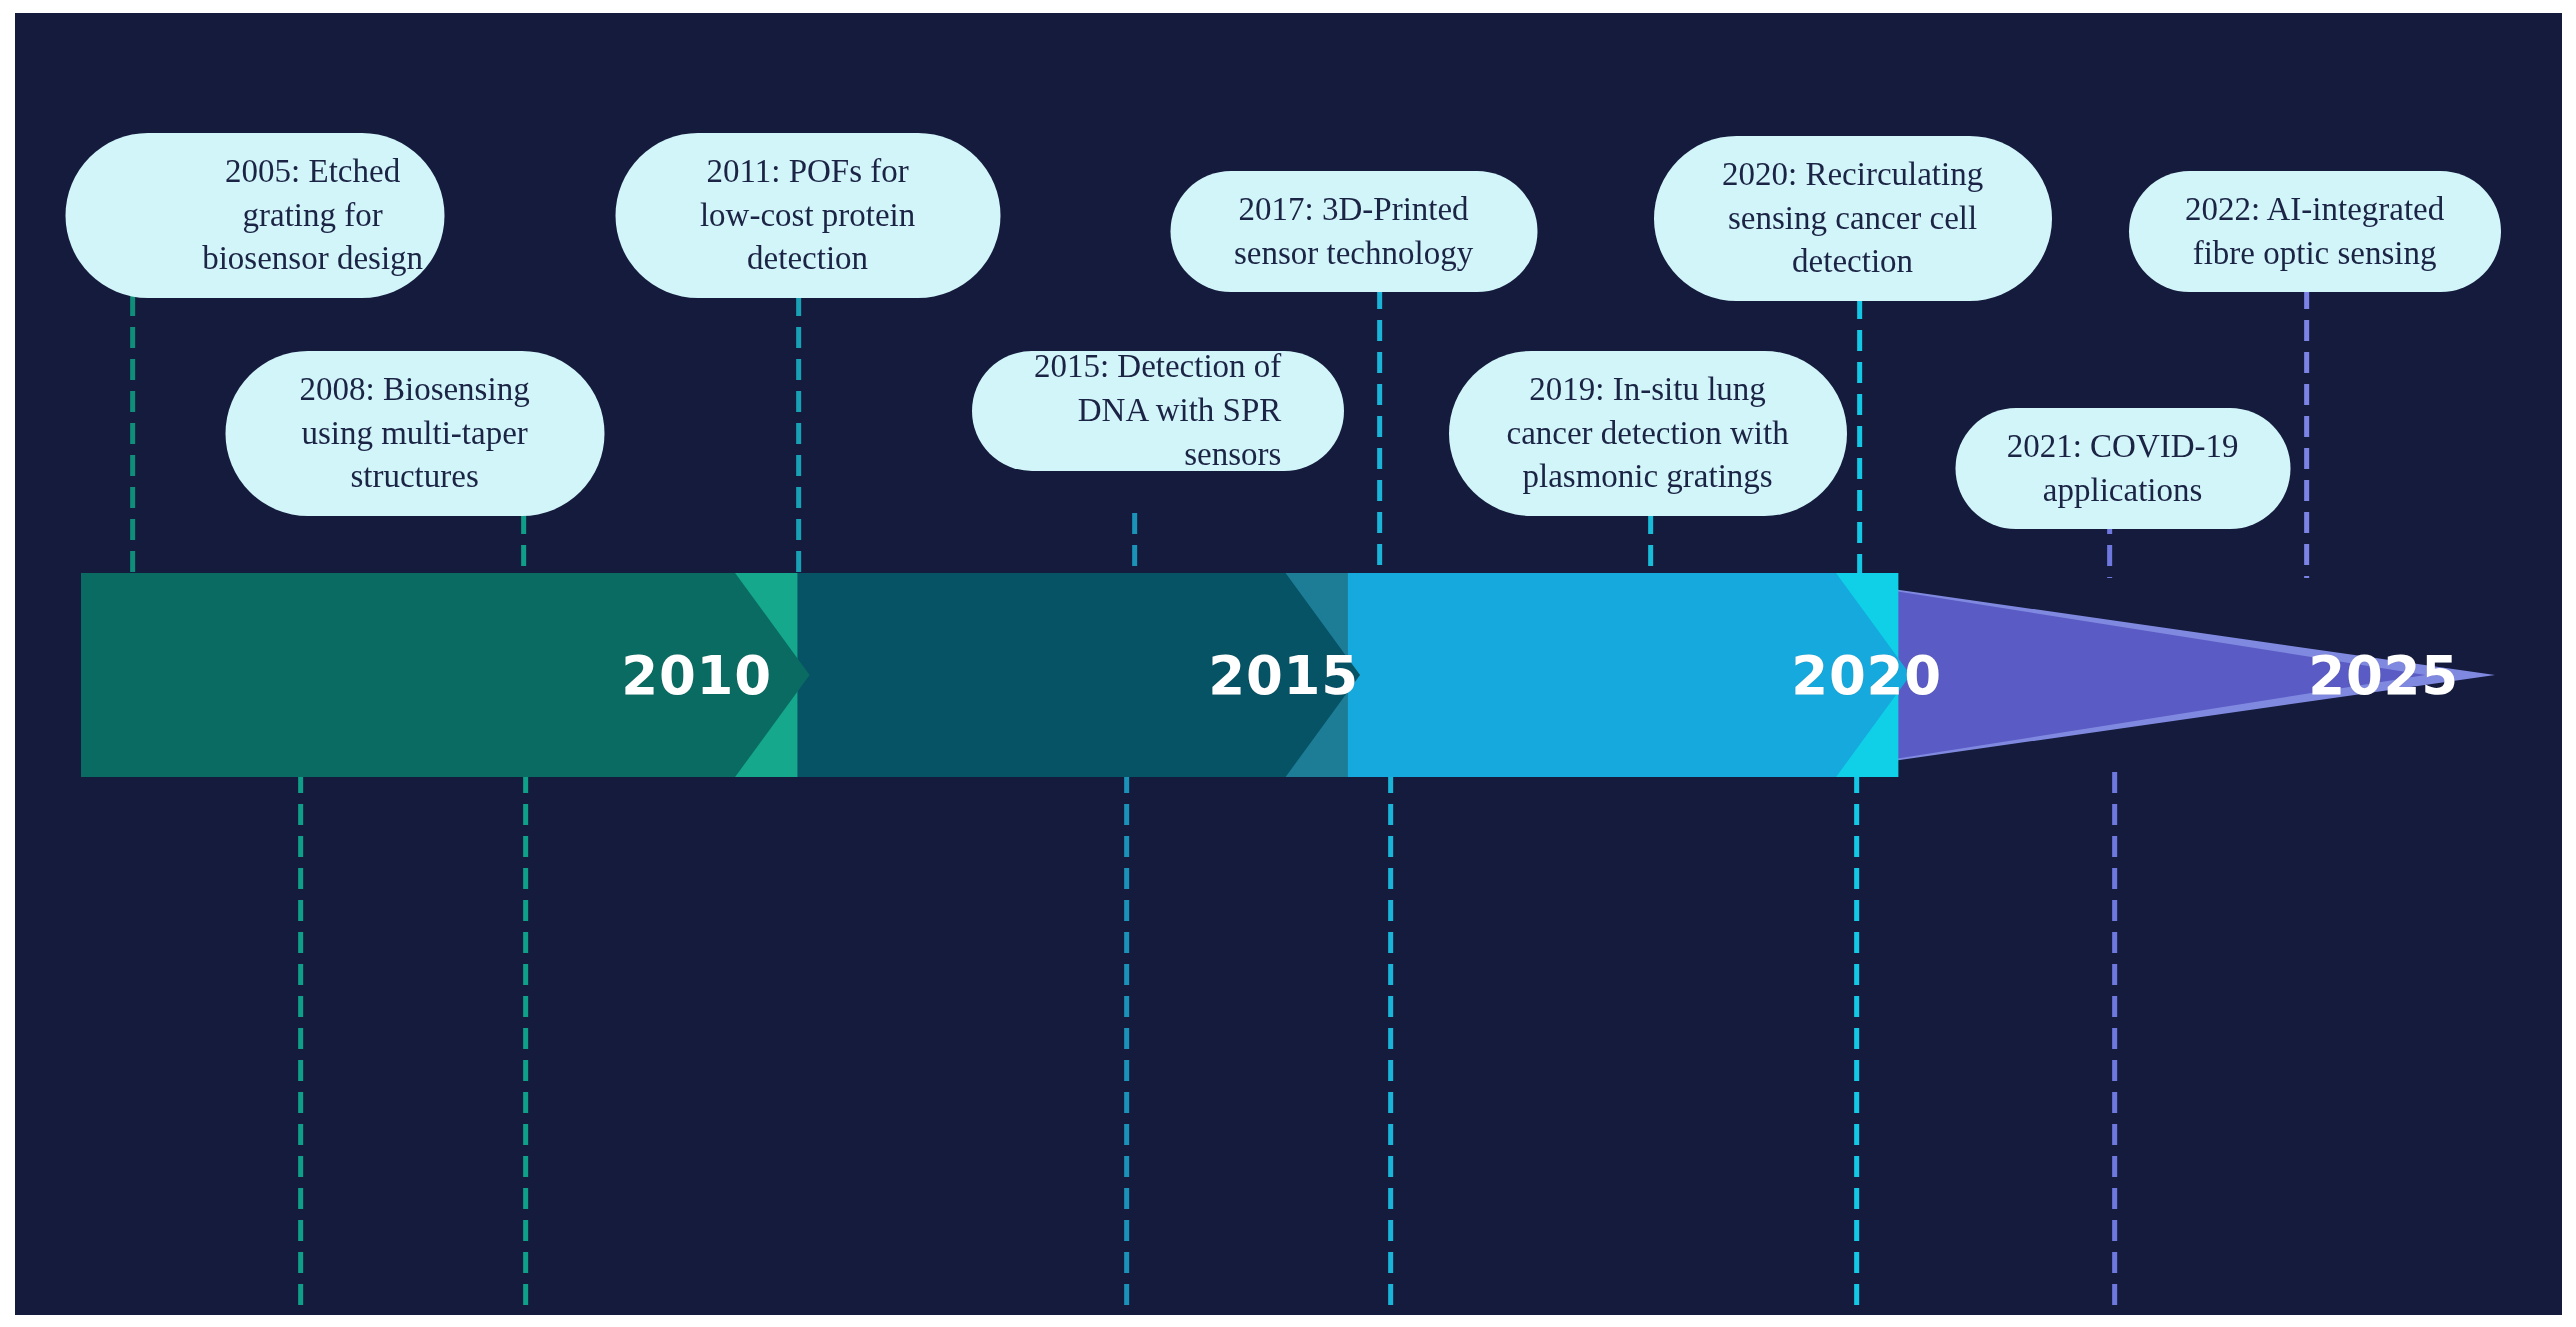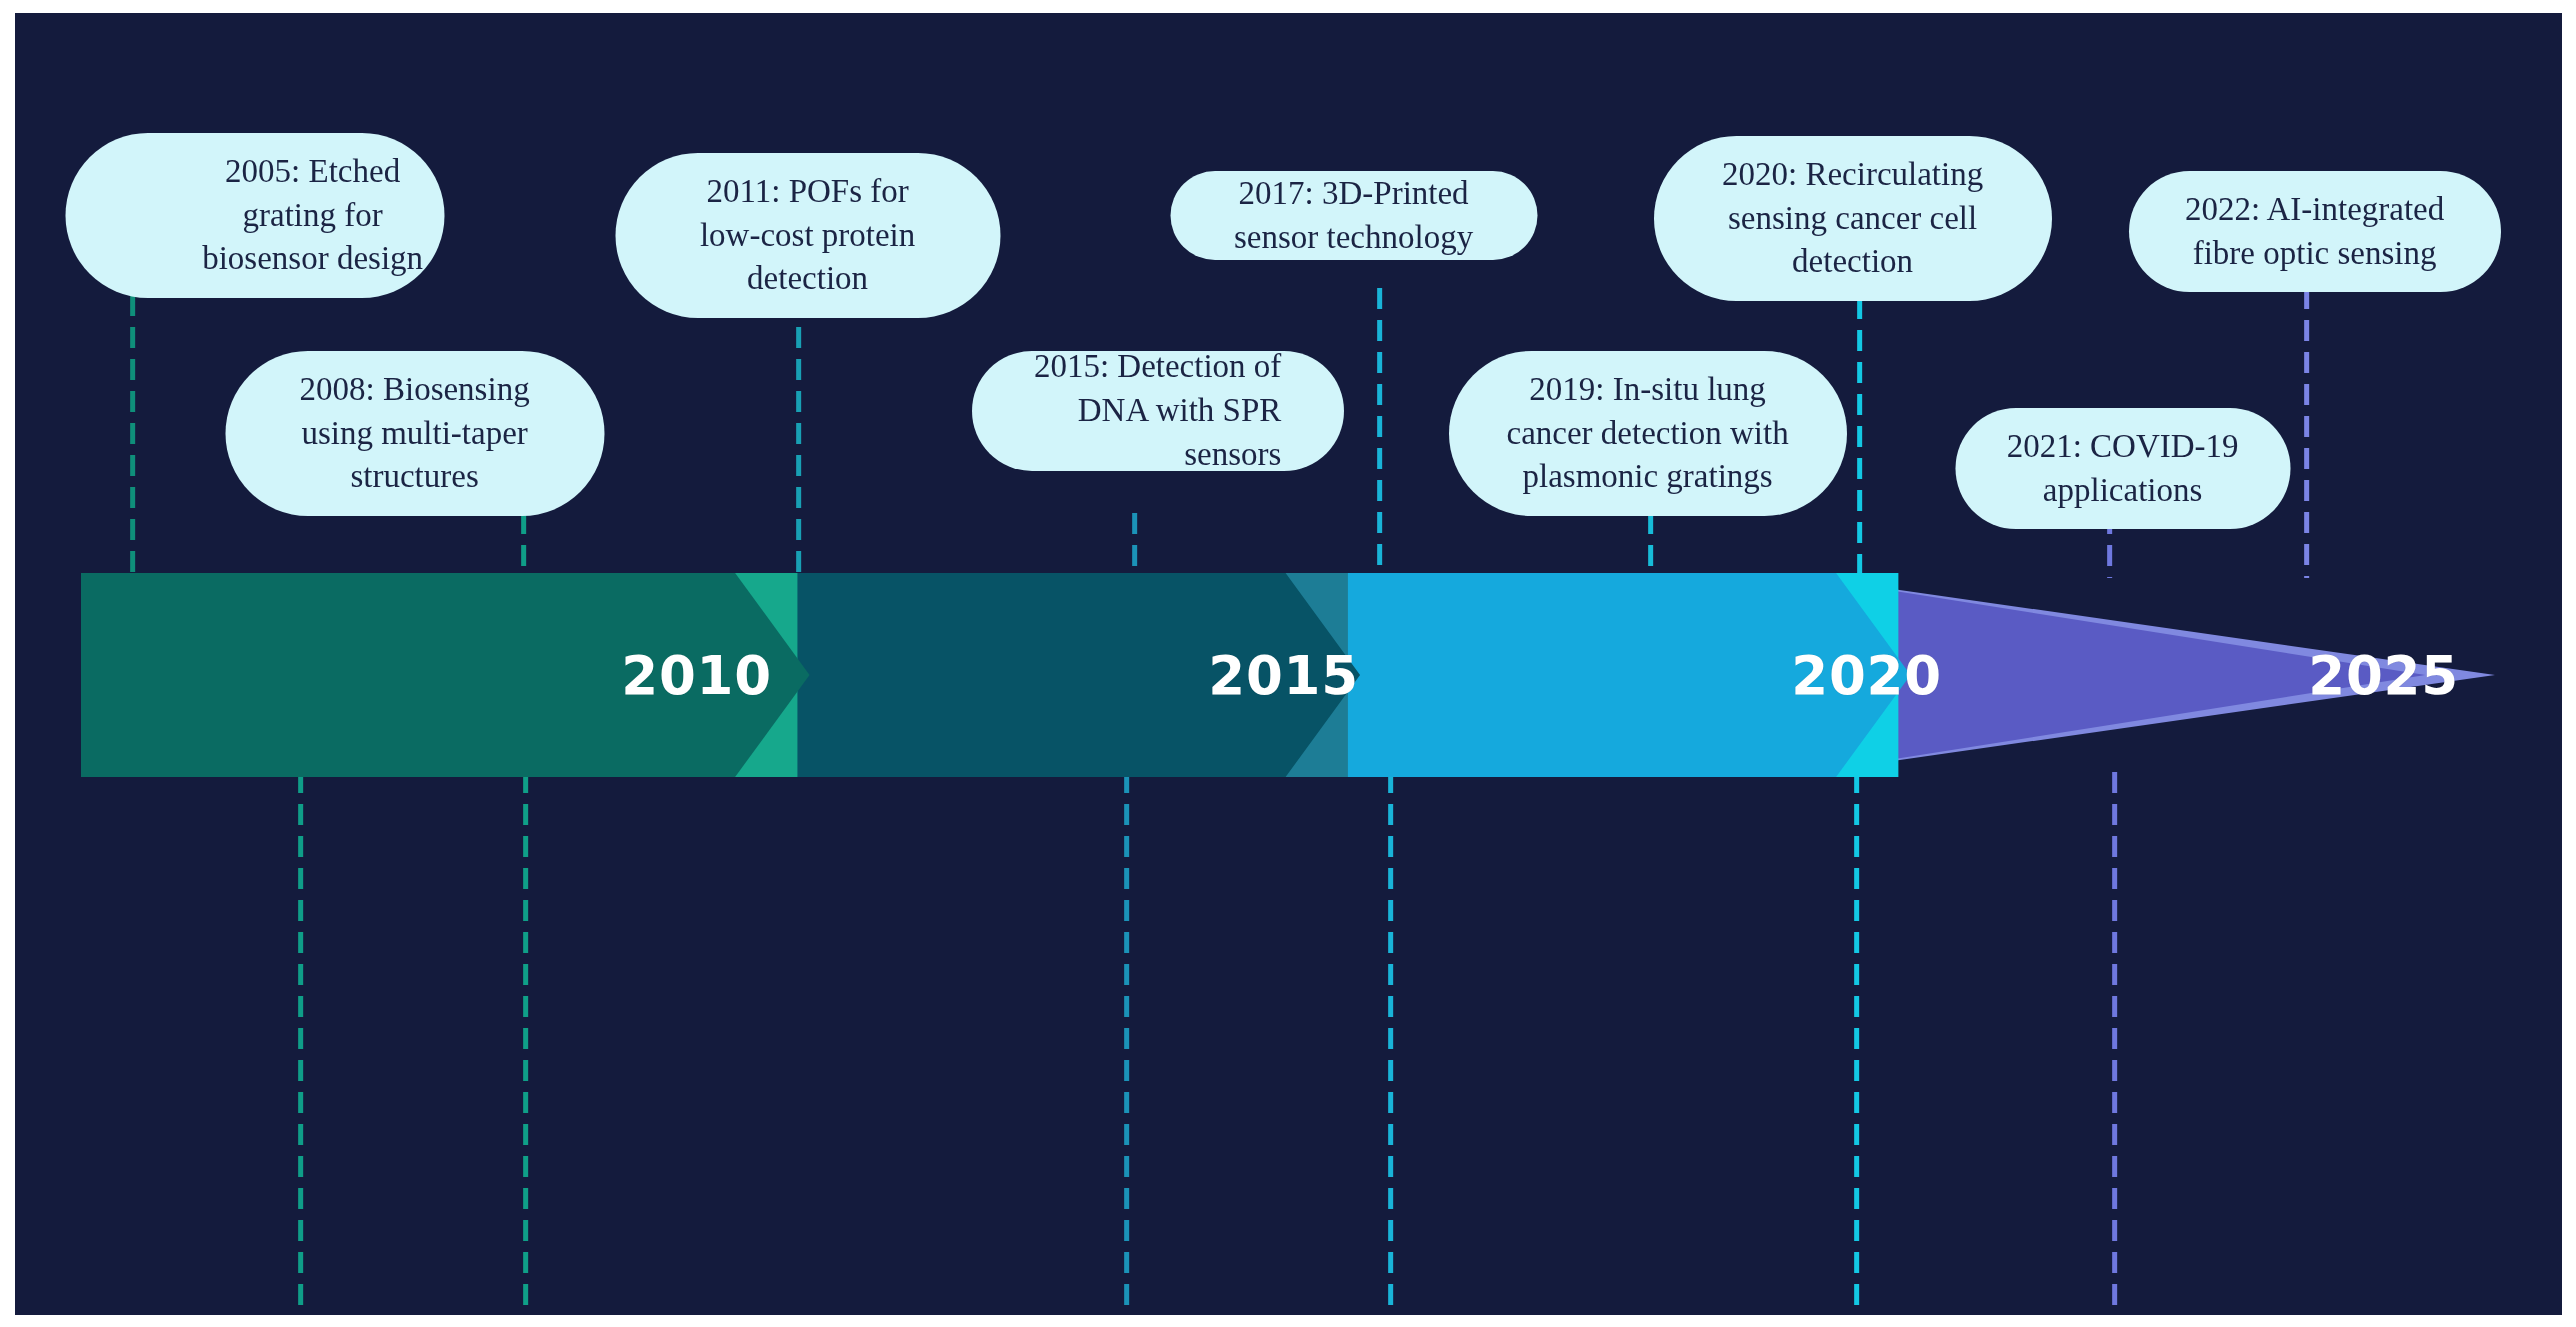--- a/index.html
+++ b/index.html
@@ -116,35 +116,35 @@
           <span>biosensor design</span>
         </div>
       </div>
       <div class="bubble" style="left: 400px; width: 379px; font-size: 33px; height: 165px; top: 338px;">
         <div>
           <span>2008: Biosensing</span>
           <span>using multi-taper</span>
           <span>structures</span>
         </div>
       </div>
-      <div class="bubble" style="left: 793px; width: 385px; font-size: 33px; height: 165px; top: 120px; margin-top: 20px;">
+      <div class="bubble" style="left: 793px; width: 385px; font-size: 33px; height: 165px; top: 120px;">
         <div>
           <span>2011: POFs for</span>
           <span>low-cost protein</span>
           <span>detection</span>
         </div>
       </div>
       <div class="bubble" style="left: 1143px; width: 372px; font-size: 33px; height: 120px; top: 338px; text-align: right;">
         <div>
           <span>2015: Detection of</span>
           <span>DNA with SPR</span>
           <span>sensors</span>
         </div>
       </div>
-      <div class="bubble" style="left: 1339px; width: 367px; font-size: 33px; height: 89px; top: 158px;">
+      <div class="bubble" style="left: 1339px; width: 367px; font-size: 33px; height: 121px; top: 158px;">
         <div>
           <span>2017: 3D-Printed</span>
           <span>sensor technology</span>
         </div>
       </div>
       <div class="bubble" style="left: 1633px; width: 398px; font-size: 33px; height: 165px; top: 338px; justify-content: center;">
         <div>
           <span>2019: In-situ lung</span>
           <span>cancer detection with</span>
           <span>plasmonic gratings</span>

